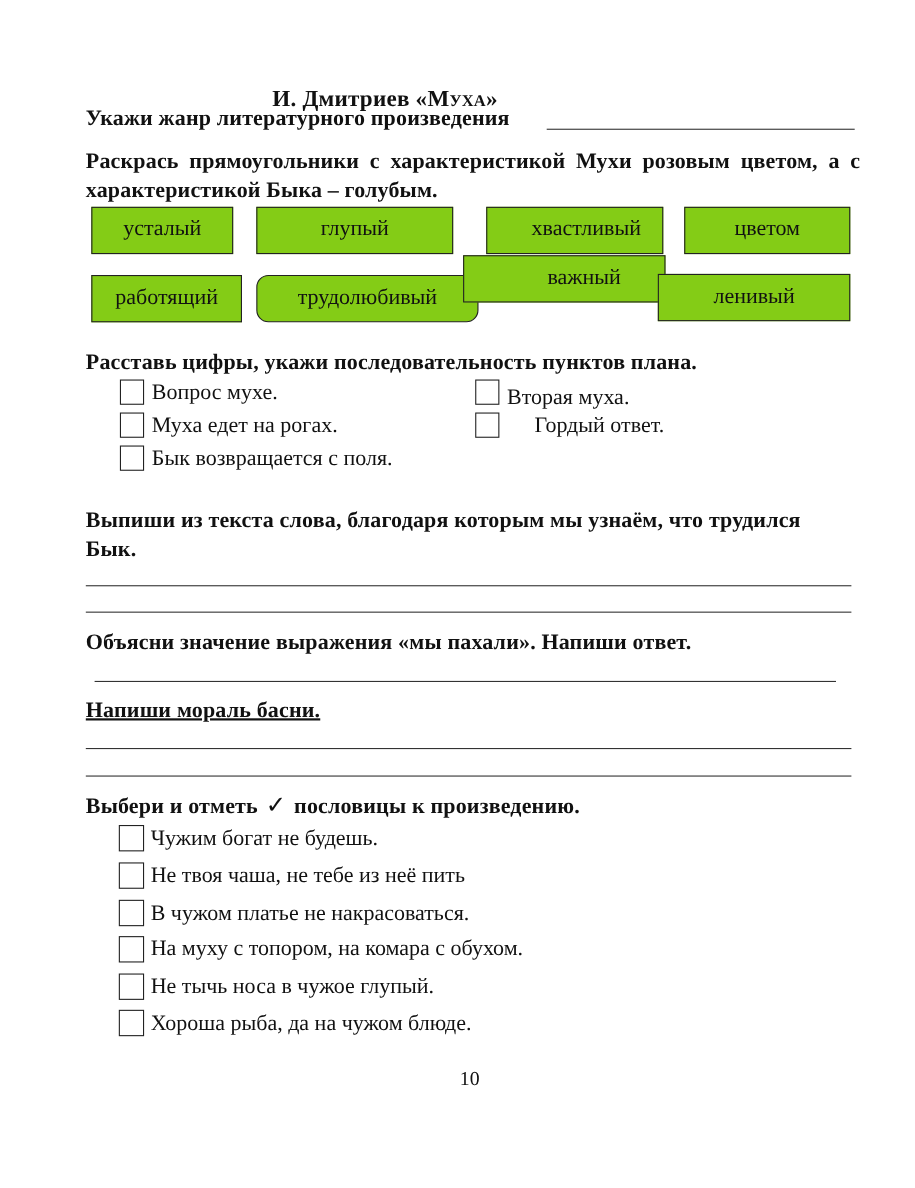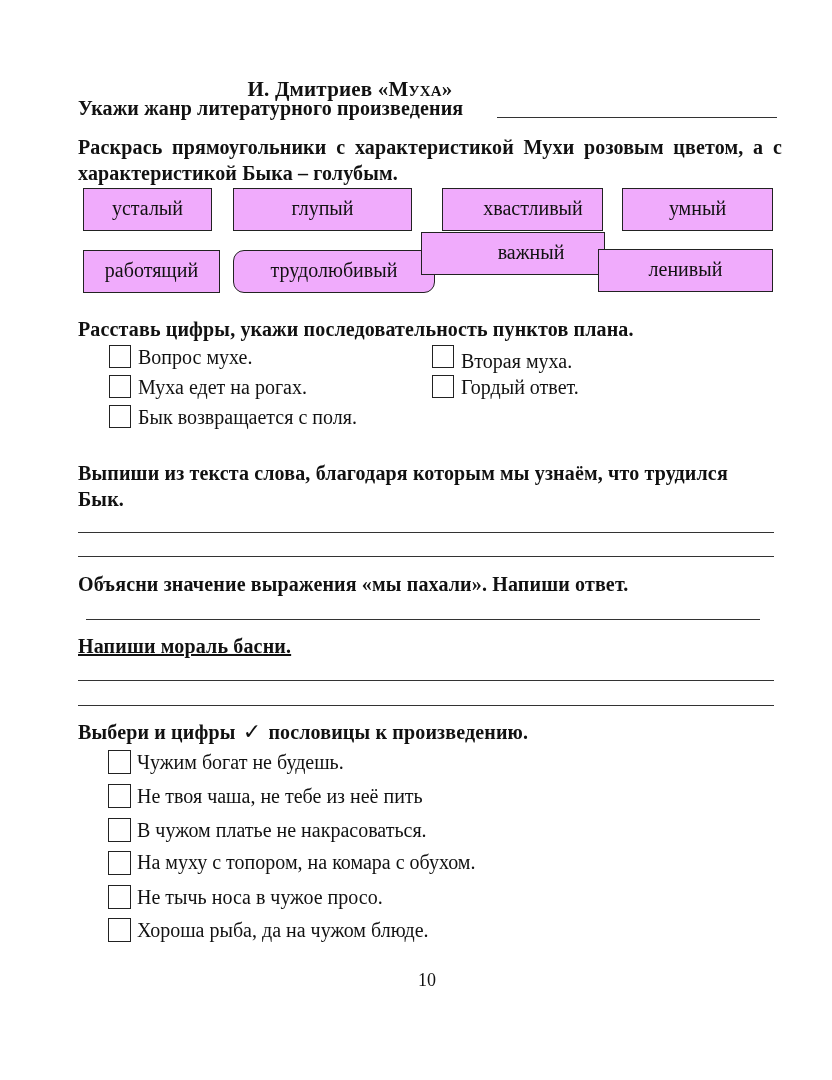--- a/index.html
+++ b/index.html
@@ -42,21 +42,21 @@
       border-top: 1.5px solid #333;
     }
     .tbox {
       position: absolute;
       border: 1.5px solid #222;
       box-sizing: border-box;
       display: flex;
       align-items: center;
       justify-content: center;
       font-size: 20px;
-      background: #f0abfc;
+      background: #84cc16;
       padding-bottom: 3px;
     }
     .cb {
       position: absolute;
       width: 22px;
       height: 23px;
       border: 1.5px solid #222;
       box-sizing: border-box;
       background: #fff;
     }
@@ -95,21 +95,21 @@
 <div class="tbox" style="left:83px; top:188px; width:129px; height:43px;">
     <span>усталый</span>
   </div>
 <div class="tbox" style="left:233px; top:188px; width:179px; height:43px;">
     <span>глупый</span>
   </div>
 <div class="tbox" style="left:442px; top:188px; width:161px; height:43px;padding-left:21px;">
     <span>хвастливый</span>
   </div>
 <div class="tbox" style="left:622px; top:188px; width:151px; height:43px;">
-    <span>умный</span>
+    <span>цветом</span>
   </div>
 
 <div class="tbox" style="left:83px; top:250px; width:137px; height:43px;">
     <span>работящий</span>
   </div>
 <div class="tbox" style="left:233px; top:250px; width:202px; height:43px;border-radius:11px;">
     <span>трудолюбивый</span>
   </div>
 <div class="tbox" style="left:421px; top:232px; width:184px; height:43px;padding-left:36px;">
     <span>важный</span>
@@ -123,46 +123,46 @@
 <div class="cb" style="left:109px; top:345px;"></div>
 <div class="item" style="left:138px; top:345px;">Вопрос мухе.</div>
 <div class="cb" style="left:109px; top:375px;"></div>
 <div class="item" style="left:138px; top:375px;">Муха едет на рогах.</div>
 <div class="cb" style="left:109px; top:405px;"></div>
 <div class="item" style="left:138px; top:405px;">Бык возвращается с поля.</div>
 
 <div class="cb" style="left:432px; top:345px;"></div>
 <div class="item" style="left:461px; top:349px;">Вторая муха.</div>
 <div class="cb" style="left:432px; top:375px;"></div>
-<div class="item" style="left:461px; top:375px;">Гордый ответ.</div>
+<div class="item" style="left:486px; top:375px;">Гордый ответ.</div>
 
 <div class="abs q justify" style="left:78px; top:460px; width:704px;">Выпиши из текста слова, благодаря которым мы узнаём, что трудился</div>
 <div class="abs q" style="left:78px; top:486px;">Бык.</div>
 <div class="rule" style="left:78px; top:532px; width:696px;"></div>
 <div class="rule" style="left:78px; top:556px; width:696px;"></div>
 
 <div class="abs q" style="left:78px; top:571px;">Объясни значение выражения «мы пахали». Напиши ответ.</div>
 <div class="rule" style="left:86px; top:619px; width:674px;"></div>
 
 <div class="abs q" style="left:78px; top:633px;text-decoration:underline;">Напиши мораль басни.</div>
 <div class="rule" style="left:78px; top:680px; width:696px;"></div>
 <div class="rule" style="left:78px; top:705px; width:696px;"></div>
 
 <div class="abs q" style="left:78px; top:719px; white-space:nowrap;">
-  <span>Выбери и цифры</span>
+  <span>Выбери и отметь</span>
   <span class="check-mark">✓</span>
   <span>пословицы к произведению.</span>
 </div>
 
 <div class="cb" style="left:108px; top:750px; width:23px; height:24px;"></div>
 <div class="item" style="left:137px; top:750px;">Чужим богат не будешь.</div>
 <div class="cb" style="left:108px; top:784px; width:23px; height:24px;"></div>
 <div class="item" style="left:137px; top:784px;">Не твоя чаша, не тебе из неё пить</div>
 <div class="cb" style="left:108px; top:818px; width:23px; height:24px;"></div>
 <div class="item" style="left:137px; top:818px;">В чужом платье не накрасоваться.</div>
 <div class="cb" style="left:108px; top:851px; width:23px; height:24px;"></div>
 <div class="item" style="left:137px; top:850px;">На муху с топором, на комара с обухом.</div>
 <div class="cb" style="left:108px; top:885px; width:23px; height:24px;"></div>
-<div class="item" style="left:137px; top:885px;">Не тычь носа в чужое просо.</div>
+<div class="item" style="left:137px; top:885px;">Не тычь носа в чужое глупый.</div>
 <div class="cb" style="left:108px; top:918px; width:23px; height:24px;"></div>
 <div class="item" style="left:137px; top:918px;">Хороша рыба, да на чужом блюде.</div>
 
 <div class="abs pagenum">10</div>
 
 </body></html>

